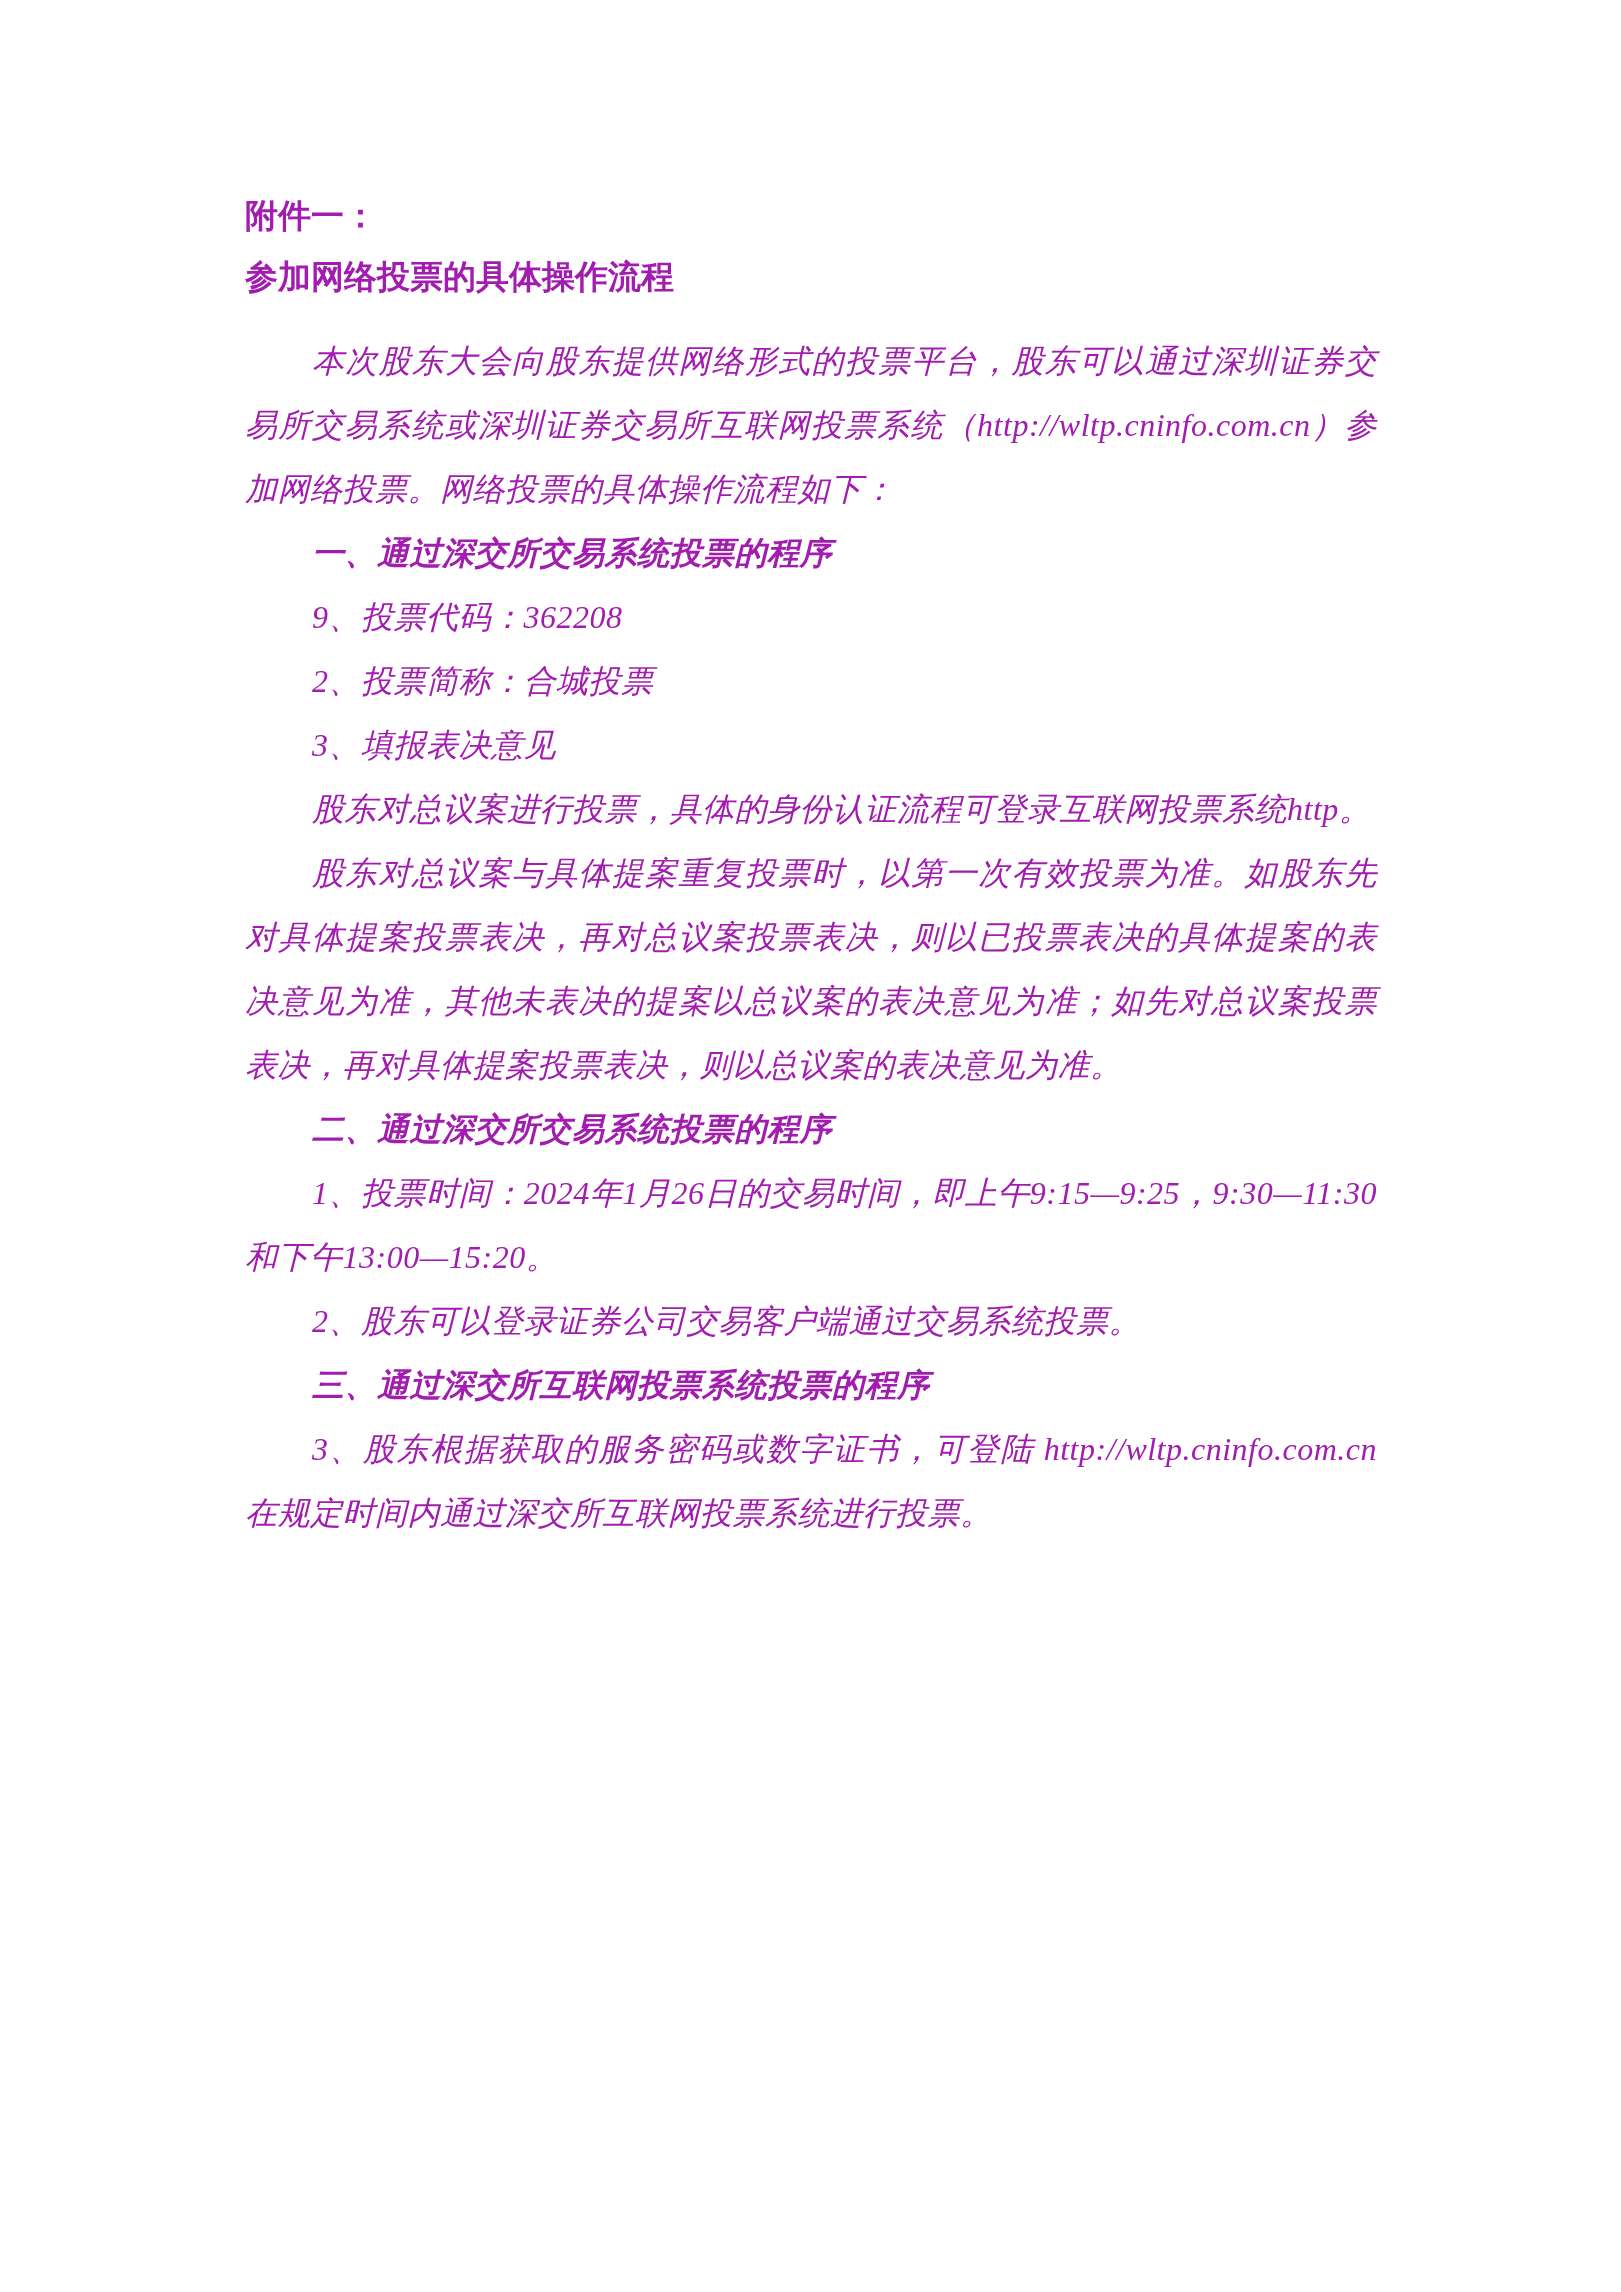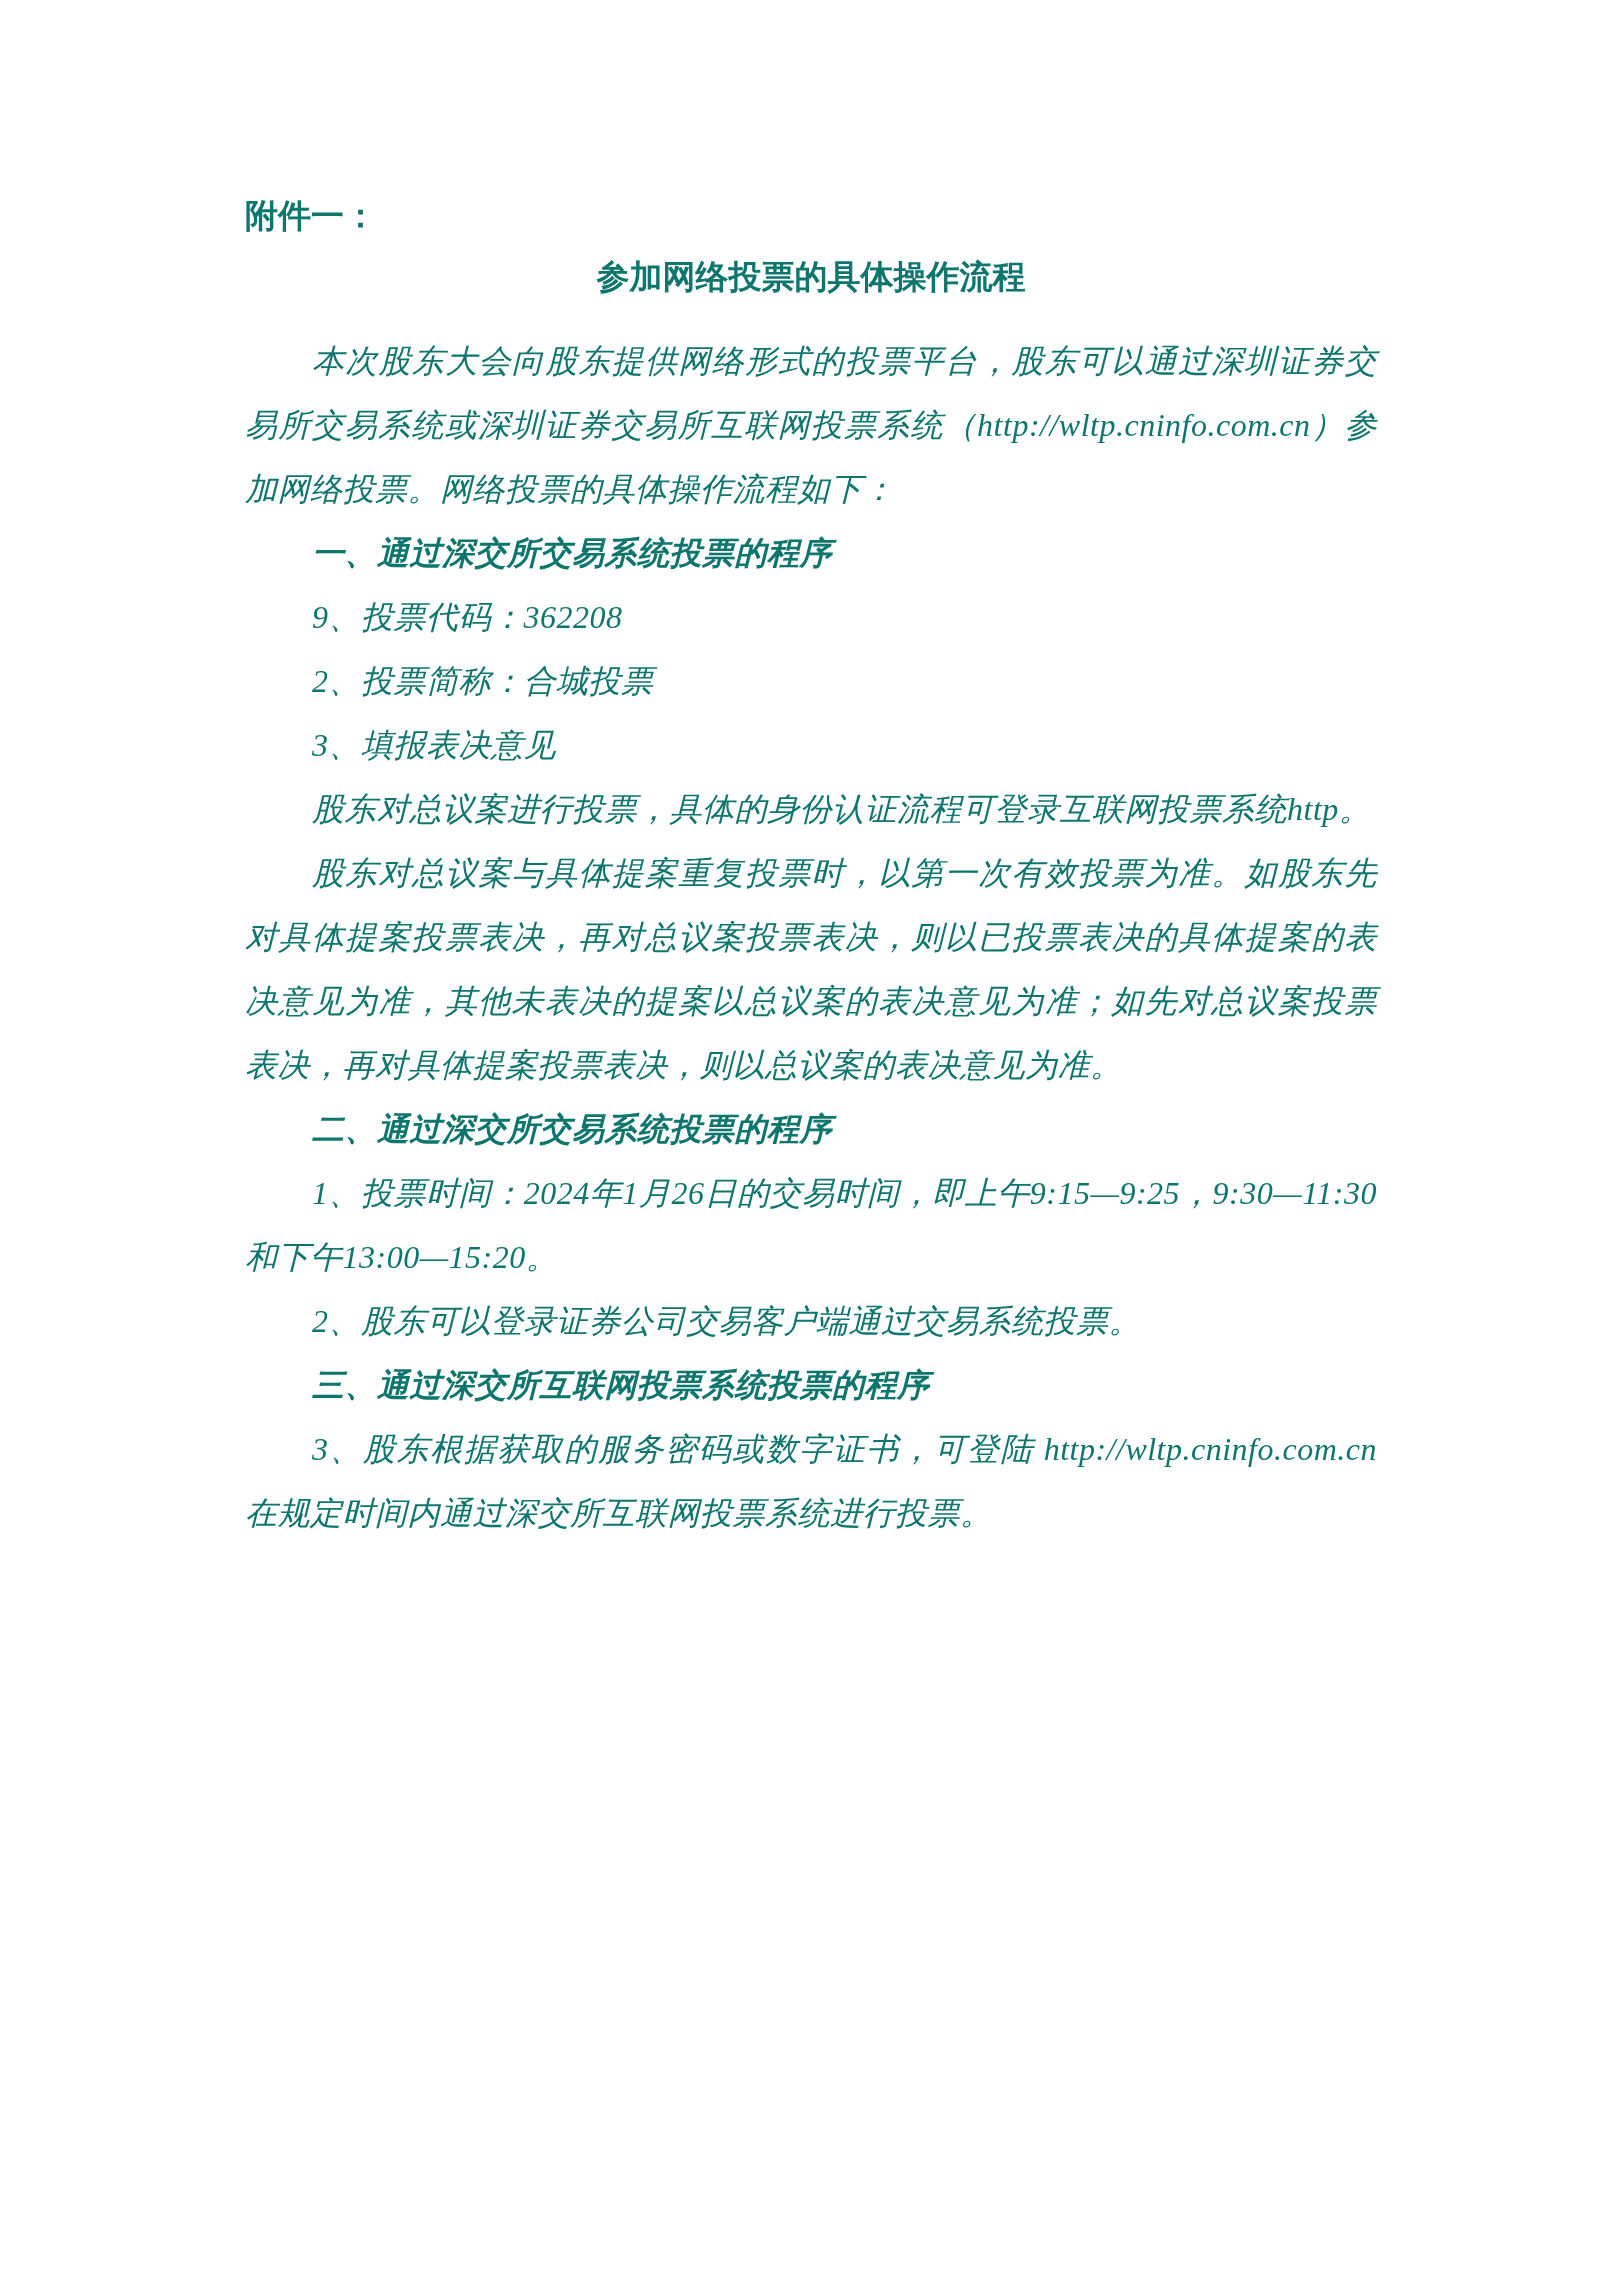--- a/index.html
+++ b/index.html
@@ -6,36 +6,36 @@
     margin: 0;
     padding: 0;
     background: #ffffff;
   }
   .page {
     position: relative;
     width: 1621px;
     height: 2293px;
     margin: 0 auto;
     background: #ffffff;
-    color: #0f766e;
+    color: #a21caf;
     font-family: "Liberation Serif", "DejaVu Serif", serif;
     box-sizing: border-box;
     padding: 188px 244px 12px 245px;
     overflow: hidden;
   }
   .attachment-label {
     font-size: 33px;
     font-weight: bold;
     line-height: 57px;
     text-align: left;
   }
   .doc-title {
     font-size: 33px;
     font-weight: bold;
-    text-align: center;
+    text-align: left;
     line-height: 64px;
     margin: 0 0 19.6px 0;
   }
   .doc-body p {
     margin: 0;
     font-size: 32px;
     line-height: 64px;
     text-align: justify;
     text-indent: 67px;
     letter-spacing: 0.5px;

